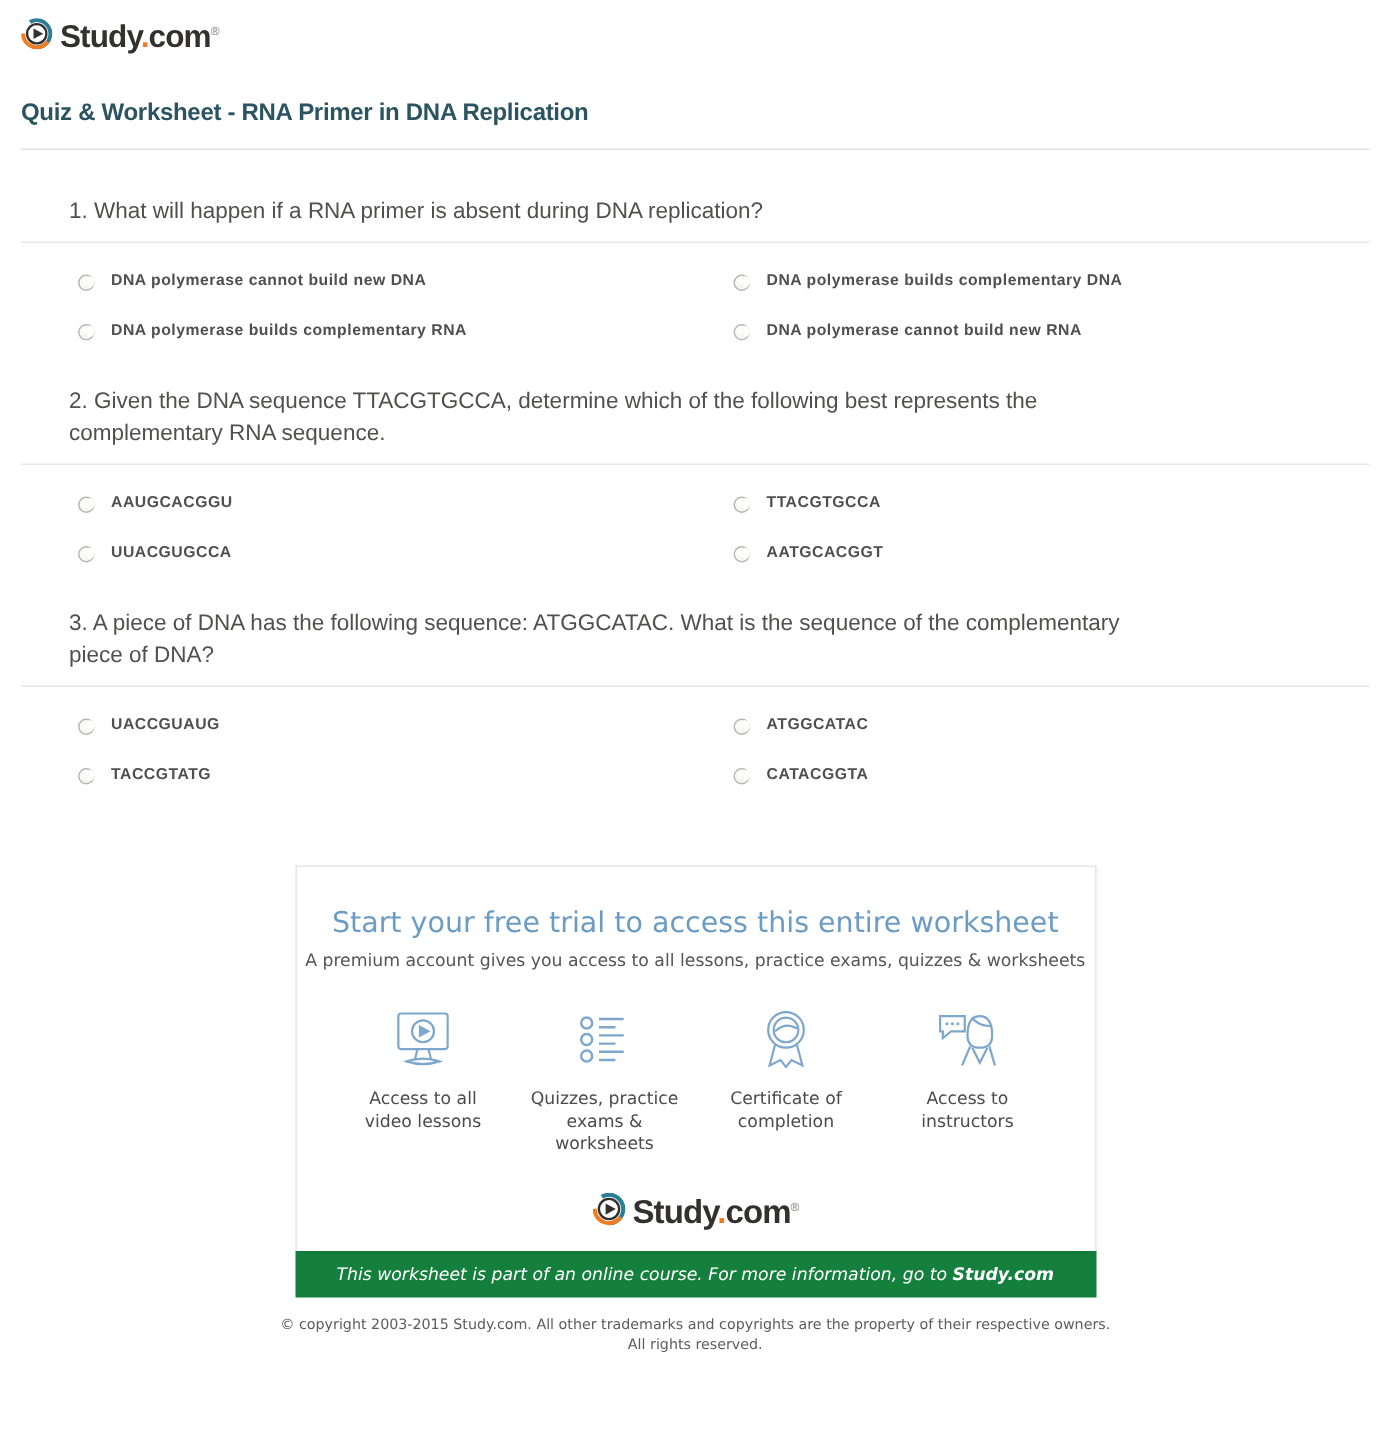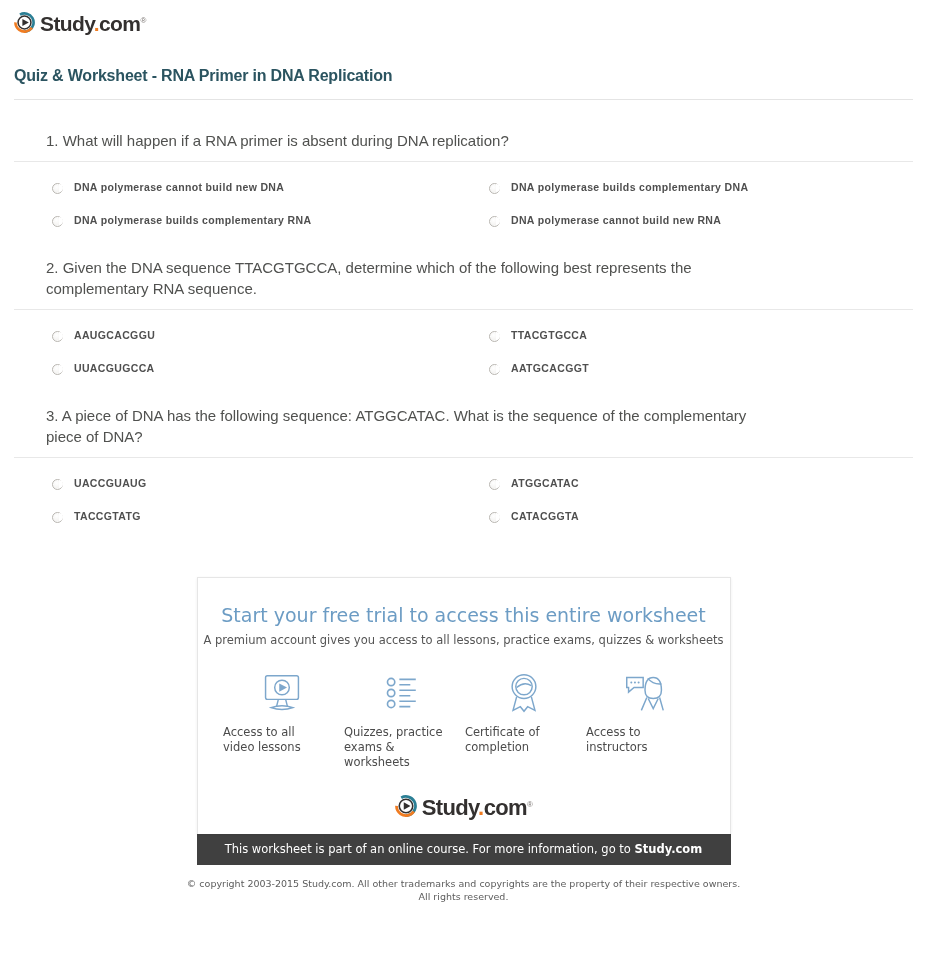--- a/index.html
+++ b/index.html
@@ -170,20 +170,21 @@
     color: #555555;
     padding-top: 7px;
   }
   .features {
     display: flex;
     justify-content: space-around;
     padding: 22px 24px 0 24px;
   }
   .feature {
     width: 118px;
+    text-align: center;
   }
   .feature-icon {
     height: 48px;
     display: flex;
     align-items: center;
     justify-content: center;
   }
   .feature-label {
     font-family: "DejaVu Sans", sans-serif;
     font-size: 11.5px;
@@ -193,29 +194,30 @@
   }
   .promo-brand {
     display: flex;
     justify-content: center;
     padding: 24px 0 16px 0;
   }
   .promo-brand .brand-word { font-size: 22px; }
   .promo-brand .brand-logo-mark { width: 22px; height: 22px; flex-basis: 22px; }
 
   .promo-banner {
-    background: #404040;
+    background: #15803d;
     color: #ffffff;
     text-align: center;
     font-family: "DejaVu Sans", sans-serif;
     font-size: 11.5px;
     padding: 8px 0 9px 0;
     width: 534px;
     box-sizing: border-box;
     margin: 0 auto;
+    font-style: italic;
   }
   .promo-banner b { font-weight: bold; }
 
   .copyright {
     text-align: center;
     font-family: "DejaVu Sans", sans-serif;
     font-size: 9.5px;
     line-height: 13px;
     color: #5c5c5c;
     padding-top: 12px;

